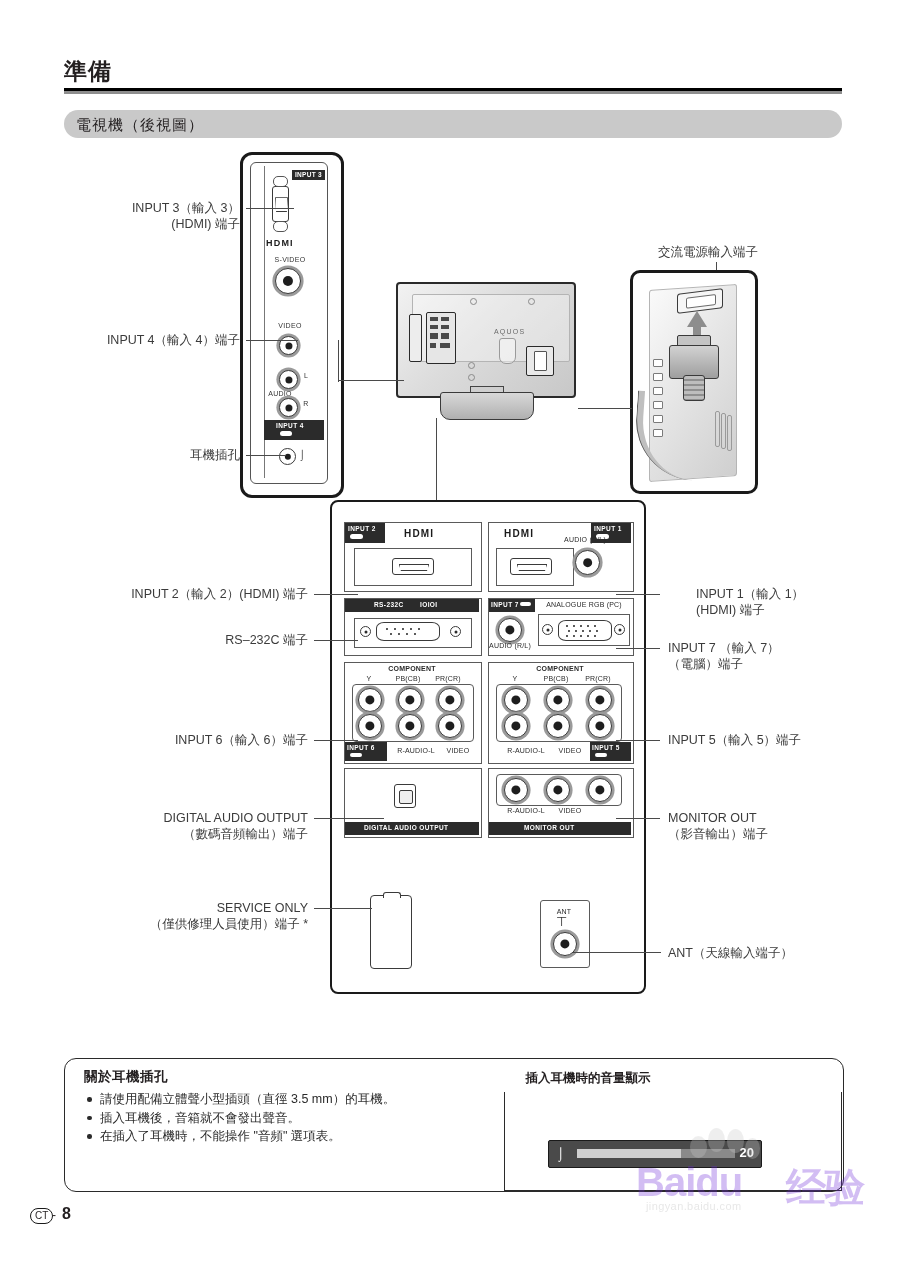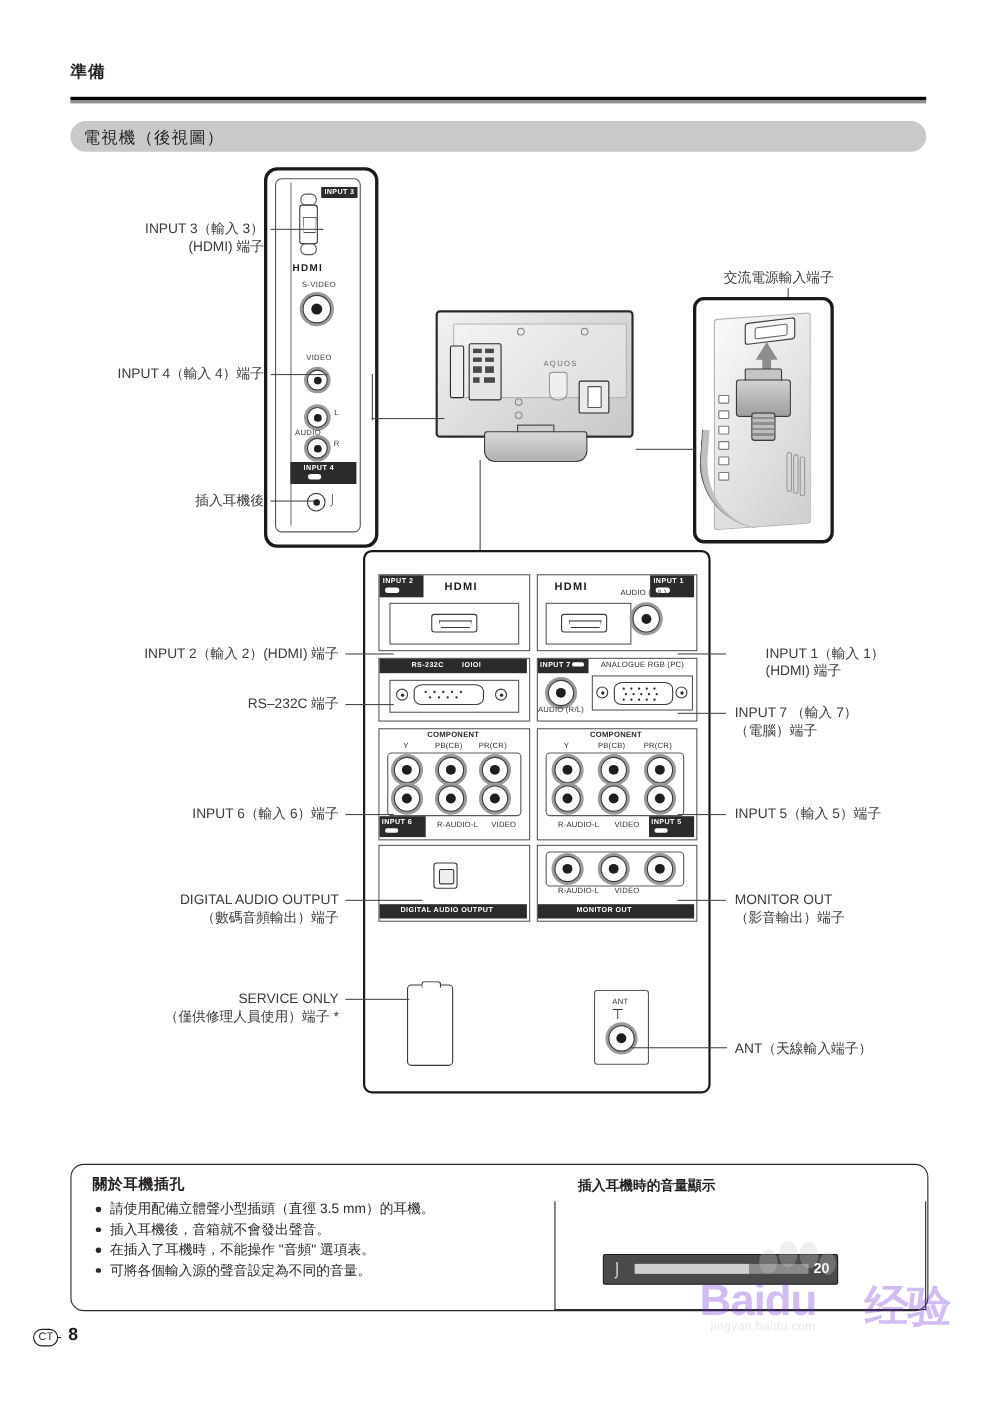--- a/index.html
+++ b/index.html
@@ -4,21 +4,21 @@
 <style>
   html,body{margin:0;padding:0;}
   body{
     width:906px;height:1280px;background:#ffffff;
     font-family:"Liberation Sans","DejaVu Sans",sans-serif;
     color:#231f20;position:relative;overflow:hidden;
   }
   .page{position:absolute;left:0;top:0;width:906px;height:1280px;}
 
   
-  .hdr-title{position:absolute;left:64px;top:56px;font-size:15px;font-weight:bold;letter-spacing:1px;}
+  .hdr-title{position:absolute;left:64px;top:56px;font-size:23px;font-weight:bold;letter-spacing:1px;}
   .hdr-rule{position:absolute;left:64px;top:88px;width:778px;height:6px;
             background:linear-gradient(to bottom,#000 0,#000 55%,#8e8e8e 55%,#8e8e8e 100%);}
   .sec-bar{position:absolute;left:64px;top:110px;width:778px;height:28px;
            background:#c9c9c9;border-radius:14px;}
   .sec-bar-txt{position:absolute;left:76px;top:116px;font-size:15px;font-weight:normal;letter-spacing:1px;}
 
   
   .callout{position:absolute;font-size:12.5px;line-height:16px;color:#3b3b3b;white-space:pre-line;}
   .callout.r{text-align:right;}
   .callout.l{text-align:left;}
@@ -247,21 +247,21 @@
   </div>
   <div class="lead h" style="left:578px;top:408px;width:54px;"></div>
 
   <div class="callout r" style="left:100px;top:200px;width:140px;">INPUT 3（輸入 3）
 (HDMI) 端子</div>
   <div class="lead h" style="left:246px;top:208px;width:48px;"></div>
 
   <div class="callout r" style="left:60px;top:332px;width:180px;">INPUT 4（輸入 4）端子</div>
   <div class="lead h" style="left:246px;top:340px;width:52px;"></div>
 
-  <div class="callout r" style="left:120px;top:447px;width:120px;">插入耳機後</div>
+  <div class="callout r" style="left:120px;top:447px;width:120px;">耳機插孔</div>
   <div class="lead h" style="left:246px;top:455px;width:40px;"></div>
 
   <div class="lead h" style="left:338px;top:380px;width:66px;"></div>
   <div class="lead v" style="left:338px;top:340px;height:42px;"></div>
 
   <div class="lead v" style="left:436px;top:418px;height:84px;"></div>
 
   <div class="board">
 
     <div class="grp" style="left:12px;top:20px;width:136px;height:68px;"></div>
@@ -422,21 +422,20 @@
 
   <div class="callout l" style="left:668px;top:945px;width:210px;">ANT（天線輸入端子）</div>
   <div class="lead h" style="left:573px;top:952px;width:88px;"></div>
 
   <div class="notebox"></div>
   <div class="note-title">關於耳機插孔</div>
   <div class="bullets">
     <div class="bullet">請使用配備立體聲小型插頭（直徑 3.5 mm）的耳機。</div>
     <div class="bullet">插入耳機後，音箱就不會發出聲音。</div>
     <div class="bullet">在插入了耳機時，不能操作 "音頻" 選項表。</div>
-    <div class="bullet">可將各個輸入源的聲音設定為不同的音量。</div>
   </div>
 
   <div class="vol-title">插入耳機時的音量顯示</div>
   <div class="tvframe"></div>
   <div class="volbar">
     <div class="vol-hp">⌡</div>
     <div class="volbar-track"></div>
     <div class="volbar-fill"></div>
     <div class="vol-num">20</div>
   </div>

